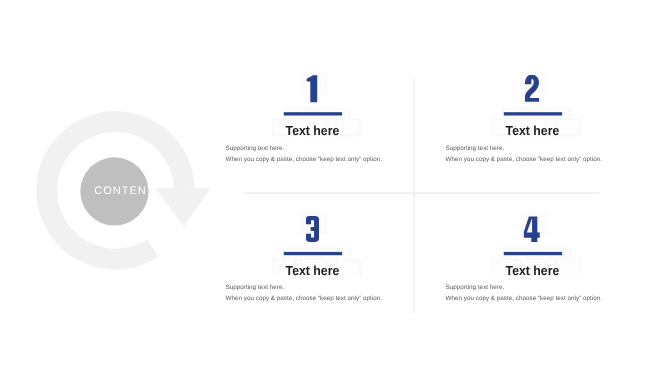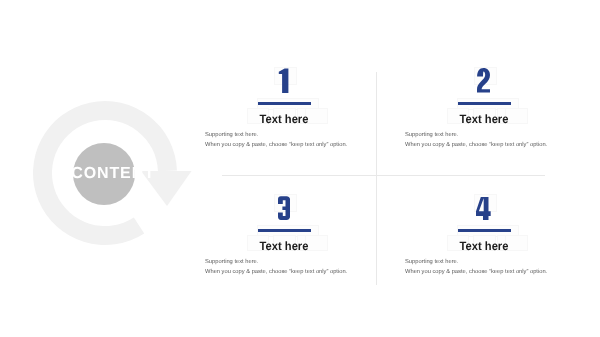--- a/index.html
+++ b/index.html
@@ -5,21 +5,21 @@
   html,body{margin:0;padding:0;}
   body{width:600px;height:337px;background:#ffffff;font-family:"Liberation Sans",sans-serif;overflow:hidden;
         -webkit-font-smoothing:antialiased;text-rendering:geometricPrecision;}
   .slide{position:relative;width:600px;height:337px;background:#fff;}
 
   
   .cycle{position:absolute;left:0;top:0;width:600px;height:337px;}
   .cycle svg{display:block;}
   .content-circle{position:absolute;left:73px;top:143px;width:62px;height:62px;border-radius:50%;background:#bfbfbf;
      display:flex;align-items:center;justify-content:center;}
-  .content-circle span{color:#ffffff;font-size:16px;font-weight:bold;letter-spacing:0.9px;margin-left:18px;position:relative;top:-0.5px;}
+  .content-circle span{color:#ffffff;font-size:10px;font-weight:normal;letter-spacing:0.9px;margin-left:18px;position:relative;top:-0.5px;}
 
   
   .vline{position:absolute;left:376px;top:72px;width:1px;height:213px;background:#e8e8e8;}
   .hline{position:absolute;left:222px;top:175px;width:323px;height:1px;background:#e8e8e8;}
 
   
   .ghosts{position:absolute;left:0;top:0;width:200px;height:110px;}
   .gh{position:absolute;border:0.5px solid #f7f7f7;background:#fdfdfd;}
 
   

